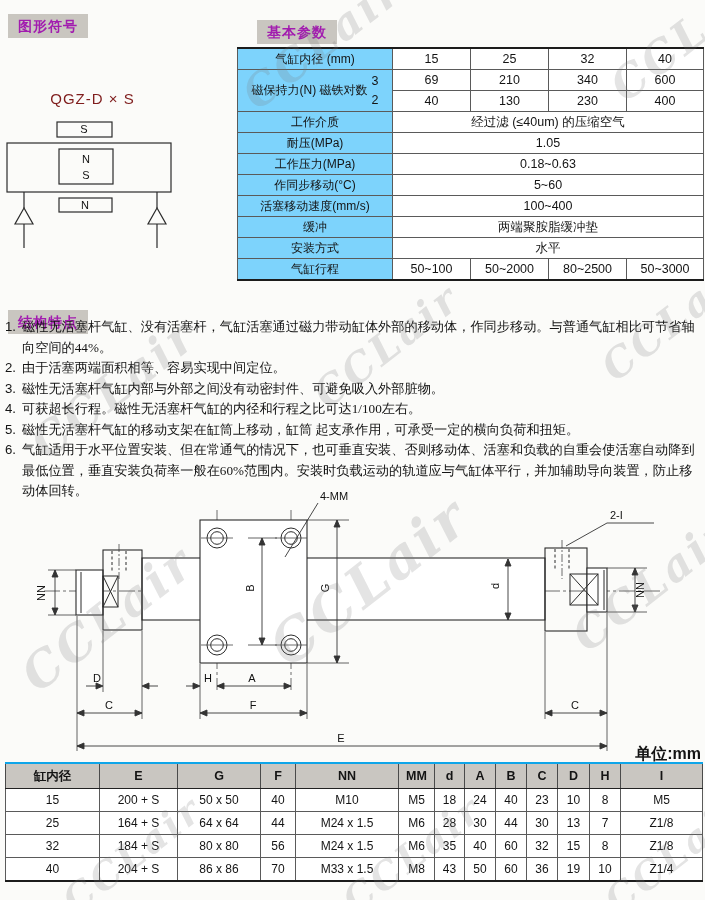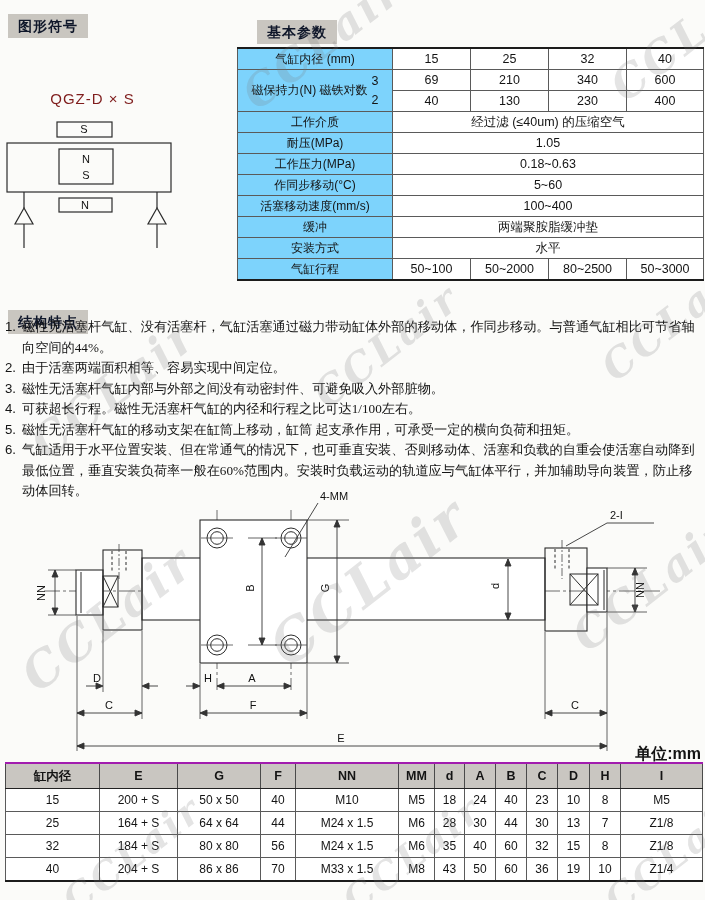--- a/index.html
+++ b/index.html
@@ -1,20 +1,20 @@
 <!DOCTYPE html>
 <html><head>
 <meta charset="utf-8">
 <style>
   html,body{margin:0;padding:0;}
   body{width:705px;height:900px;position:relative;overflow:hidden;
        background:#fbfbf9;font-family:"Liberation Sans","DejaVu Sans",sans-serif;color:#141414;}
   .abs{position:absolute;}
   
-  .sec-hdr{position:absolute;background:#c9c6c0;color:#0f172a;font-weight:bold;
+  .sec-hdr{position:absolute;background:#c9c6c0;color:#a21caf;font-weight:bold;
            font-size:14px;line-height:24px;padding:0 10px;letter-spacing:1px;}
   
   .wm{position:absolute;font-family:"DejaVu Serif","Liberation Serif",serif;
       font-style:italic;font-weight:bold;color:rgba(118,118,118,0.20);
       transform:rotate(-38deg);letter-spacing:3px;pointer-events:none;z-index:5;white-space:nowrap;}
   
   table{border-collapse:collapse;table-layout:fixed;}
   #params-table{position:absolute;left:237px;top:47px;width:466px;
                 border-top:2px solid #1c1c1c;border-bottom:2px solid #1c1c1c;}
   #params-table td{border:1px solid #5a5a5a;height:20px;text-align:center;
@@ -24,21 +24,21 @@
   .dualwrap{display:flex;align-items:center;justify-content:center;gap:4px;}
   .dualkeys{display:flex;flex-direction:column;justify-content:space-between;height:38px;
             font-size:12.5px;line-height:19px;}
   
   #features{position:absolute;left:5px;top:317px;width:698px;font-size:13.2px;line-height:20.5px;}
   #features .feat{display:flex;}
   #features .feat .num{width:17px;flex:none;}
   #features .feat .txt{flex:1;font-family:Liberation Serif, serif;}
   
   #dim-table{position:absolute;left:5px;top:762px;width:697px;
-             border-top:2px solid #a21caf;border-bottom:2px solid #1c1c1c;border-radius:10px;}
+             border-top:2px solid #0ea5e9;border-bottom:2px solid #1c1c1c;border-radius:10px;}
   #dim-table th{background:#c9c6c1;border:1px solid #4a4a4a;border-bottom:1.5px solid #222;
                 height:22px;font-size:12.5px;font-weight:bold;text-align:center;}
   #dim-table td{background:#fff;border:1px solid #5a5a5a;height:20px;font-size:12px;
                 text-align:center;white-space:nowrap;overflow:hidden;}
   .unit{position:absolute;right:4px;top:744px;font-size:16px;font-weight:bold;}
   
   svg text{font-family:"Liberation Sans","DejaVu Sans",sans-serif;}
   .qgz-title{position:absolute;left:30px;top:90px;width:125px;text-align:center;
              font-size:15px;letter-spacing:1px;color:#7f1d1d;}
 </style>

